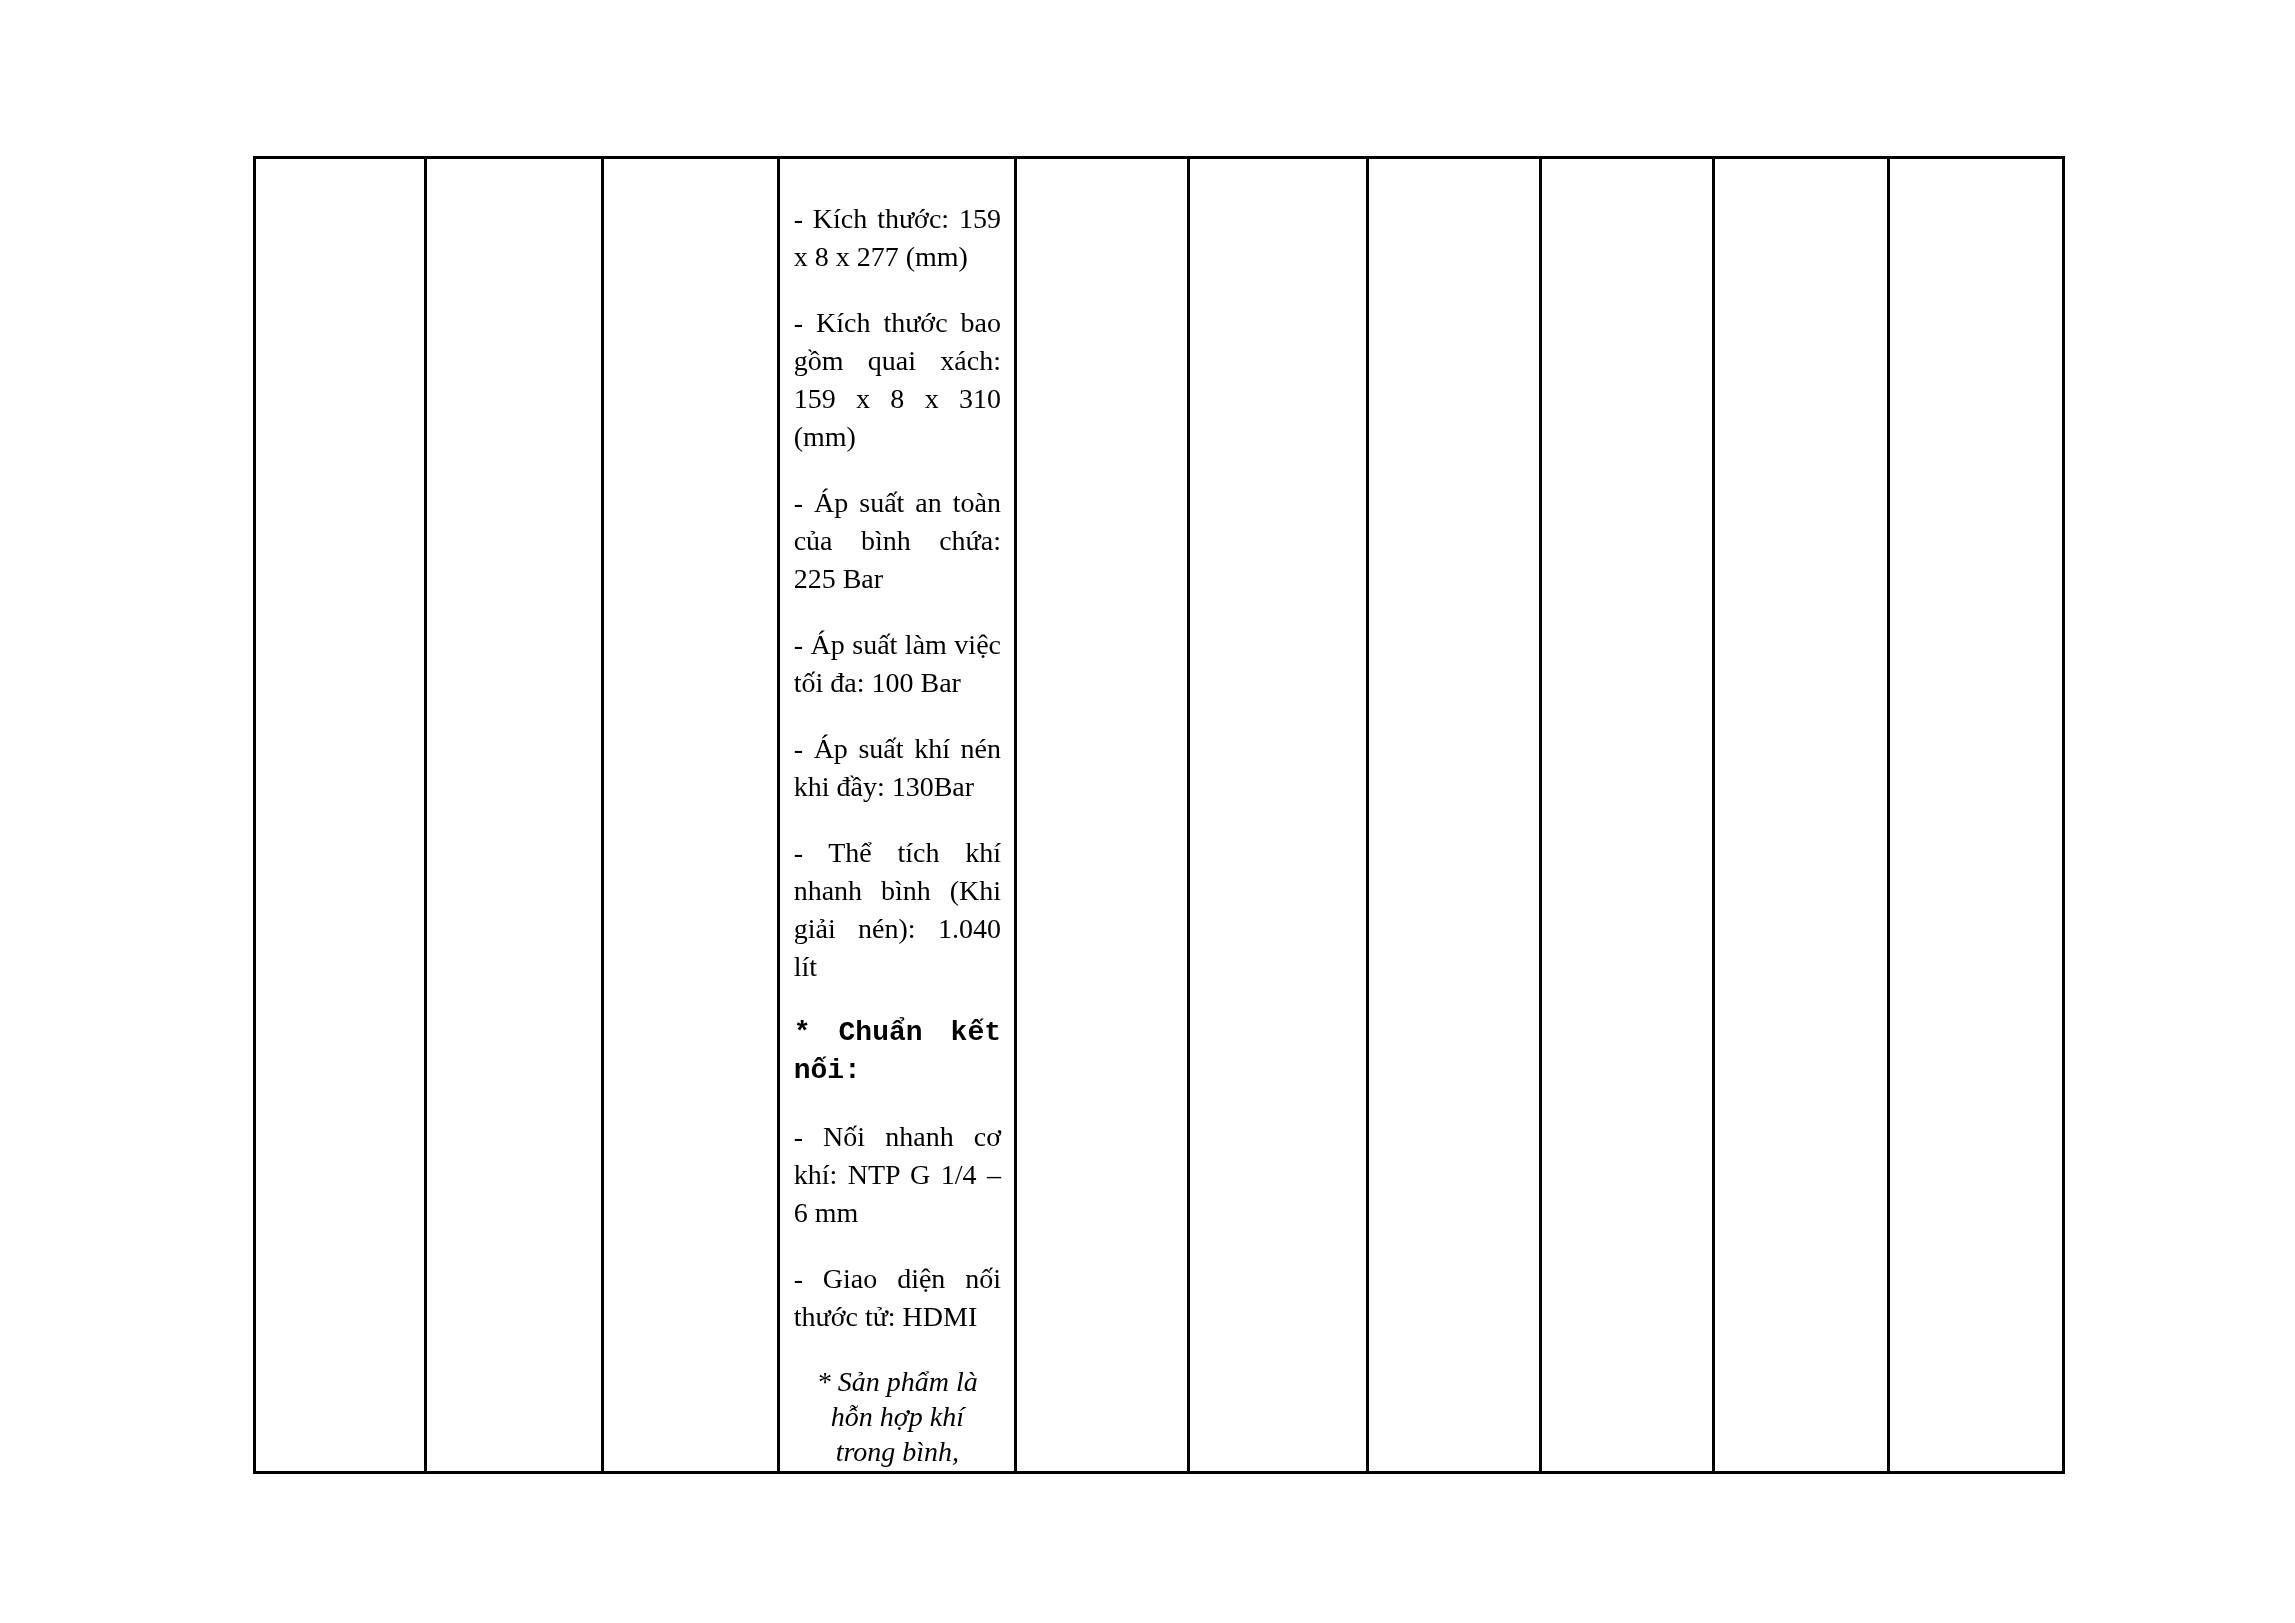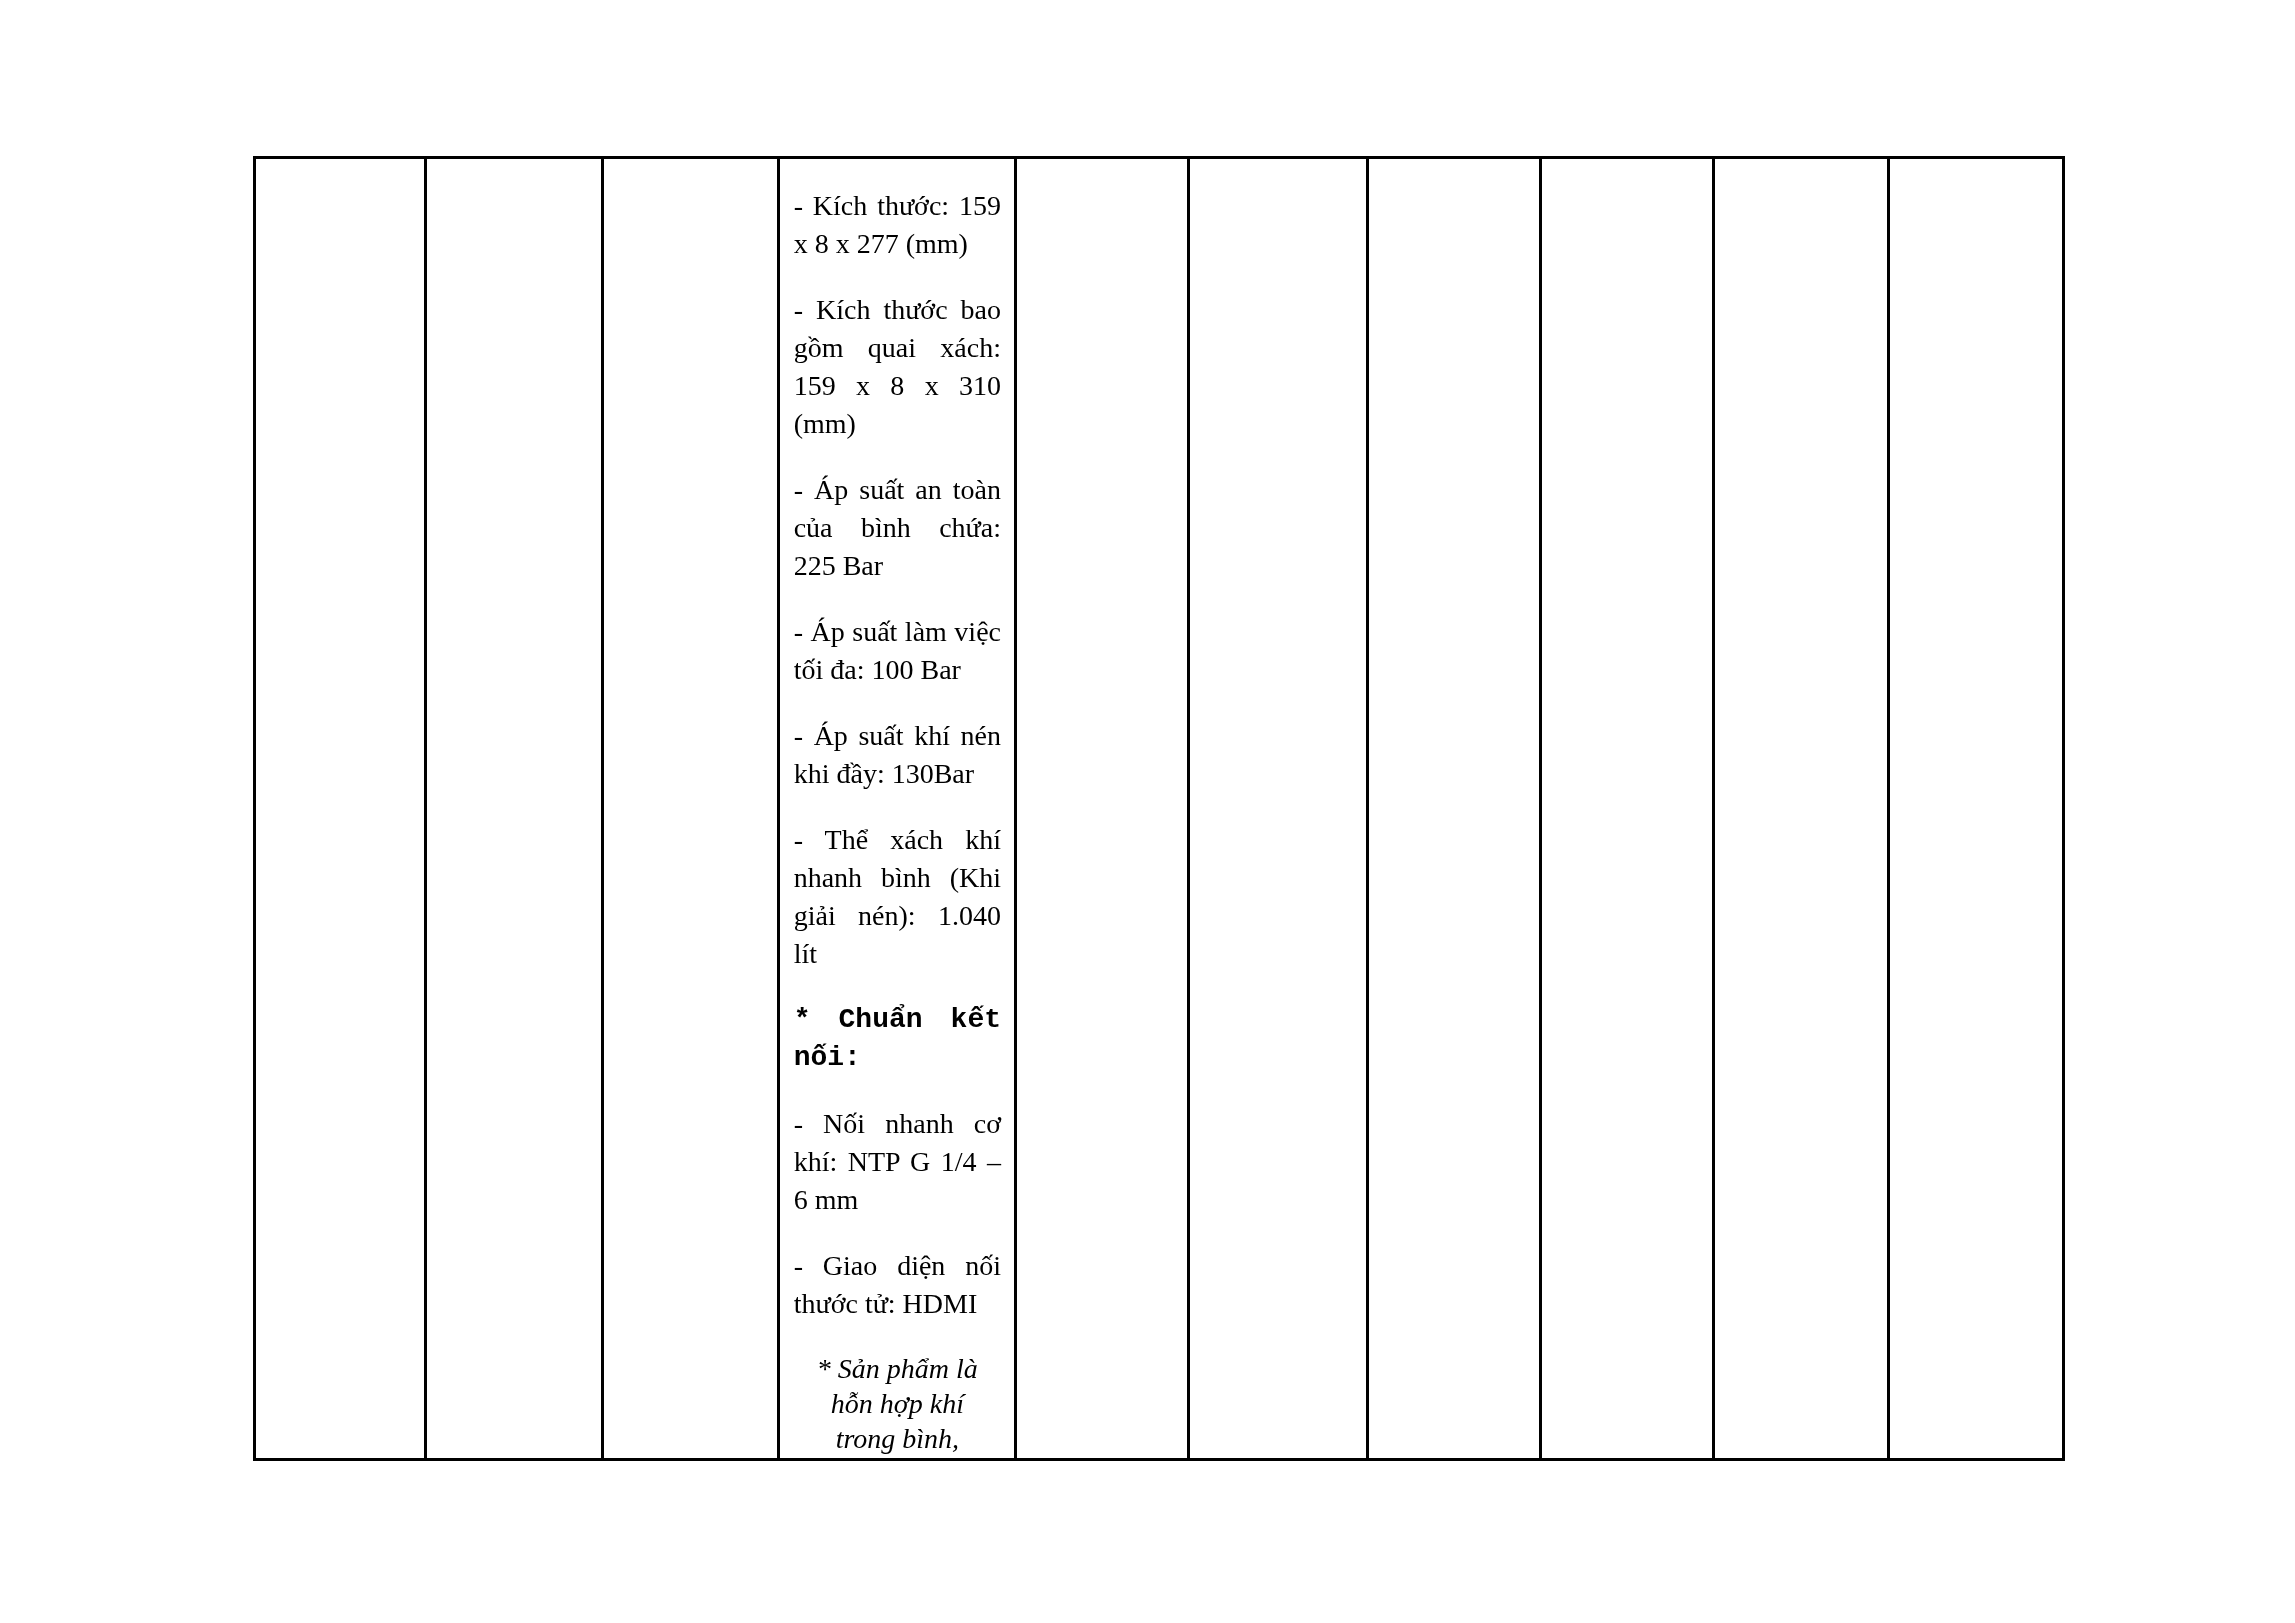--- a/index.html
+++ b/index.html
@@ -27,20 +27,21 @@
   table.doc-table td {
     border: 3.3px solid #000000;
     vertical-align: top;
     padding: 0;
   }
   .cell-content {
     box-sizing: border-box;
     height: 1299px;
     overflow: hidden;
     padding: 27.5px 13px 0 13.7px;
+    margin-top: 13px;
   }
   .para {
     margin: 0 0 28px 0;
     font-size: 28px;
     text-align: left;
   }
   .para .ln {
     line-height: 38px;
     white-space: nowrap;
   }
@@ -101,21 +102,21 @@
               <div class="ln j">- Áp suất làm việc</div>
               <div class="ln">tối đa: 100 Bar</div>
             </div>
 
             <div class="para">
               <div class="ln j">- Áp suất khí nén</div>
               <div class="ln">khi đầy: 130Bar</div>
             </div>
 
             <div class="para">
-              <div class="ln j">- Thể xách khí</div>
+              <div class="ln j">- Thể tích khí</div>
               <div class="ln j">nhanh bình (Khi</div>
               <div class="ln j">giải nén): 1.040</div>
               <div class="ln">lít</div>
             </div>
 
             <div class="para bold">
               <div class="ln j">* Chuẩn kết</div>
               <div class="ln">nối:</div>
             </div>
 

